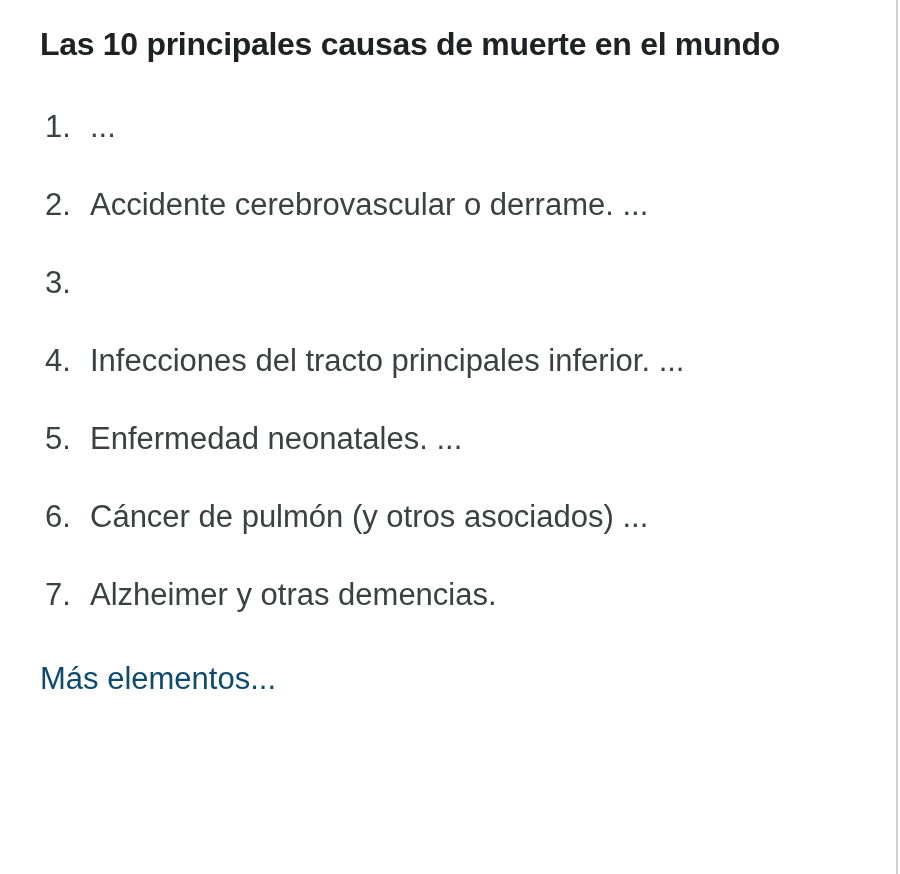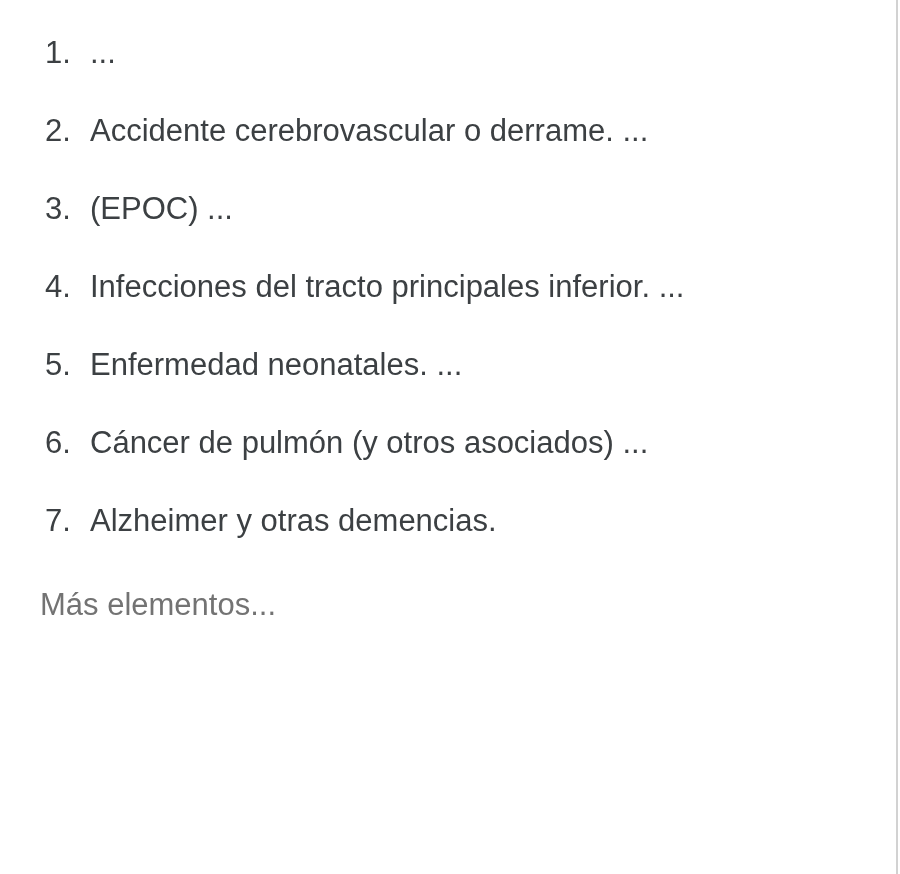--- a/index.html
+++ b/index.html
@@ -54,50 +54,50 @@
     flex: 1;
   }
   .li-line:empty {
     display: none;
   }
   .more-link {
     display: inline-block;
     margin: 6px 0 0 0;
     font-size: 31px;
     line-height: 58px;
-    color: #737373;
+    color: #0c4a6e;
     text-decoration: none;
     cursor: pointer;
   }
 </style>
 </head>
 <body>
 
 <div class="page">
   <div class="card">
 
+    <h2 class="snippet-title">Las 10 principales causas de muerte en el mundo</h2>
 
     <ol class="causes-list">
       <li>
         <span class="li-number">1.</span>
         <span class="li-content">
           <div class="li-line">...</div>
         </span>
       </li>
       <li>
         <span class="li-number">2.</span>
         <span class="li-content">
           <div class="li-line">Accidente cerebrovascular o derrame. ...</div>
 
         </span>
       </li>
       <li>
         <span class="li-number">3.</span>
         <span class="li-content">
-          <div class="li-line">(EPOC) ...</div>
         </span>
       </li>
       <li>
         <span class="li-number">4.</span>
         <span class="li-content">
           <div class="li-line">Infecciones del tracto principales inferior. ...</div>
 
         </span>
       </li>
       <li>

